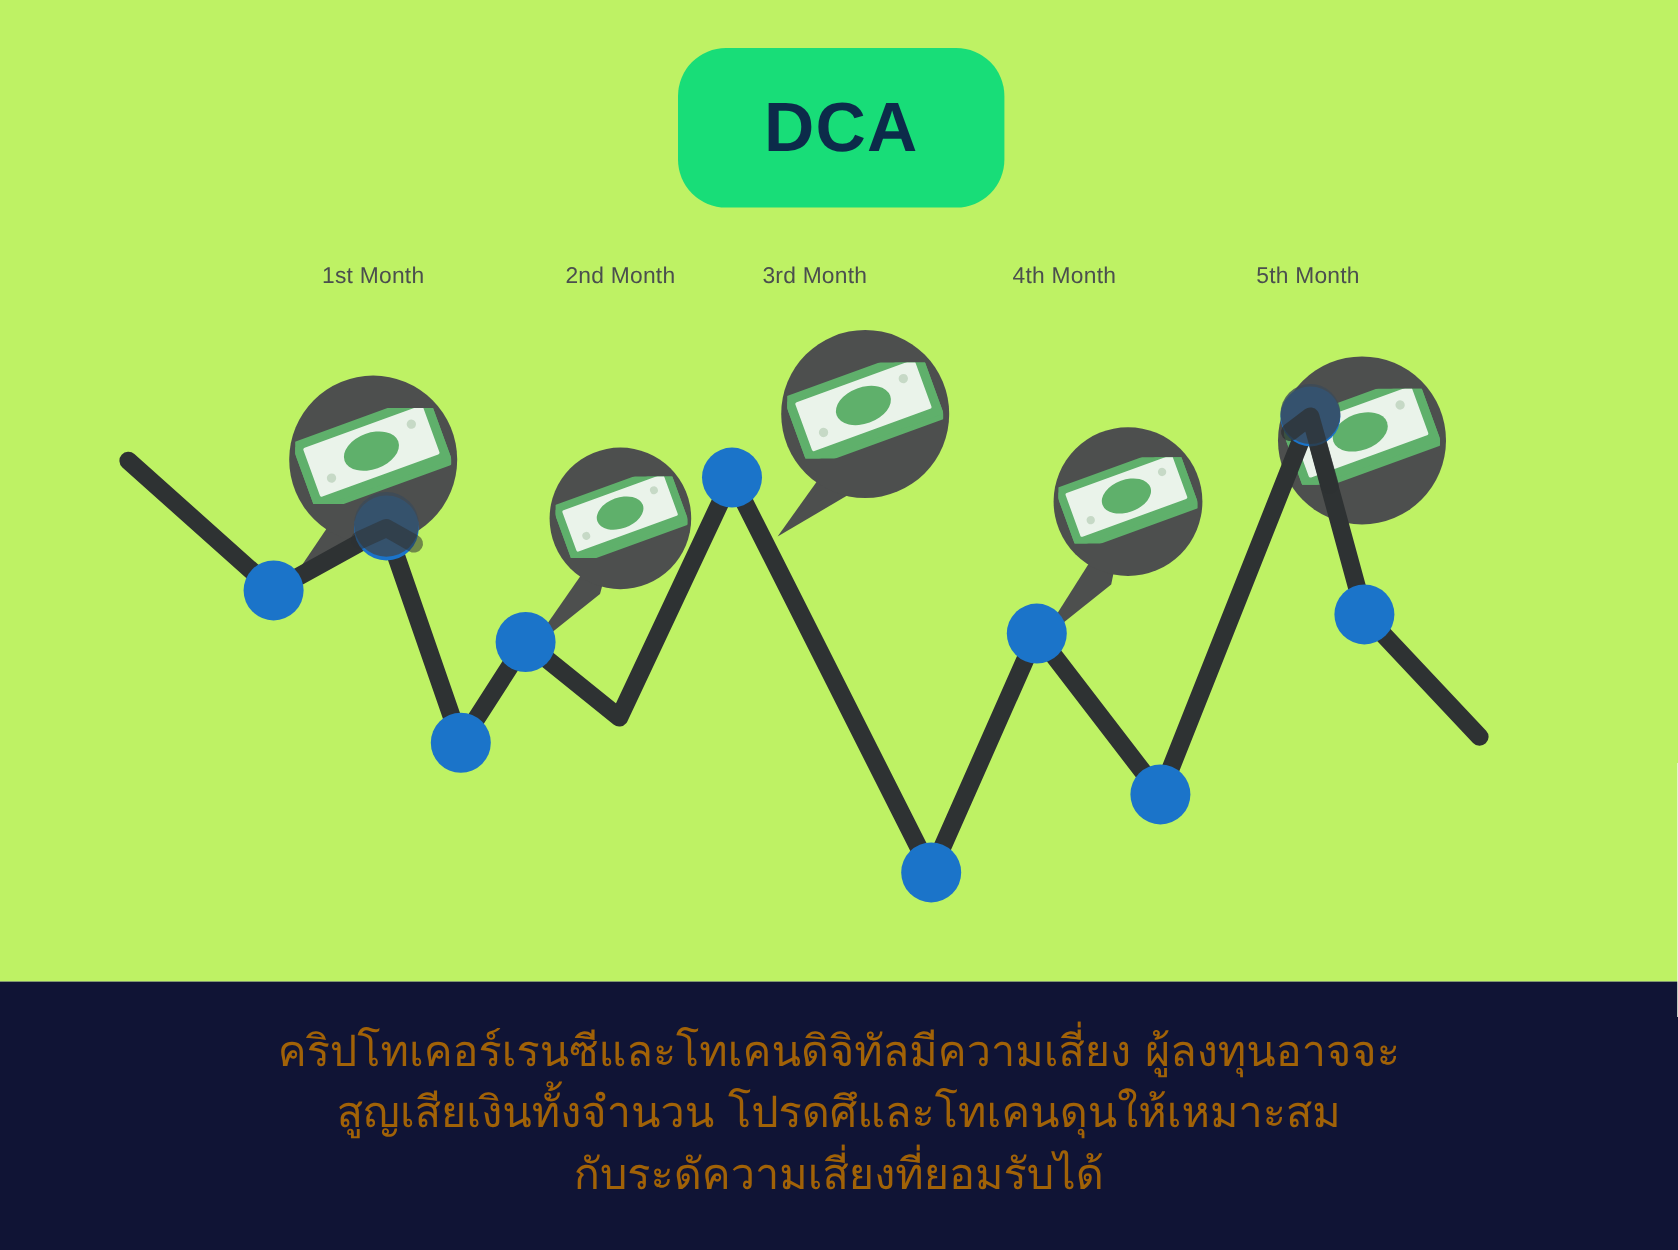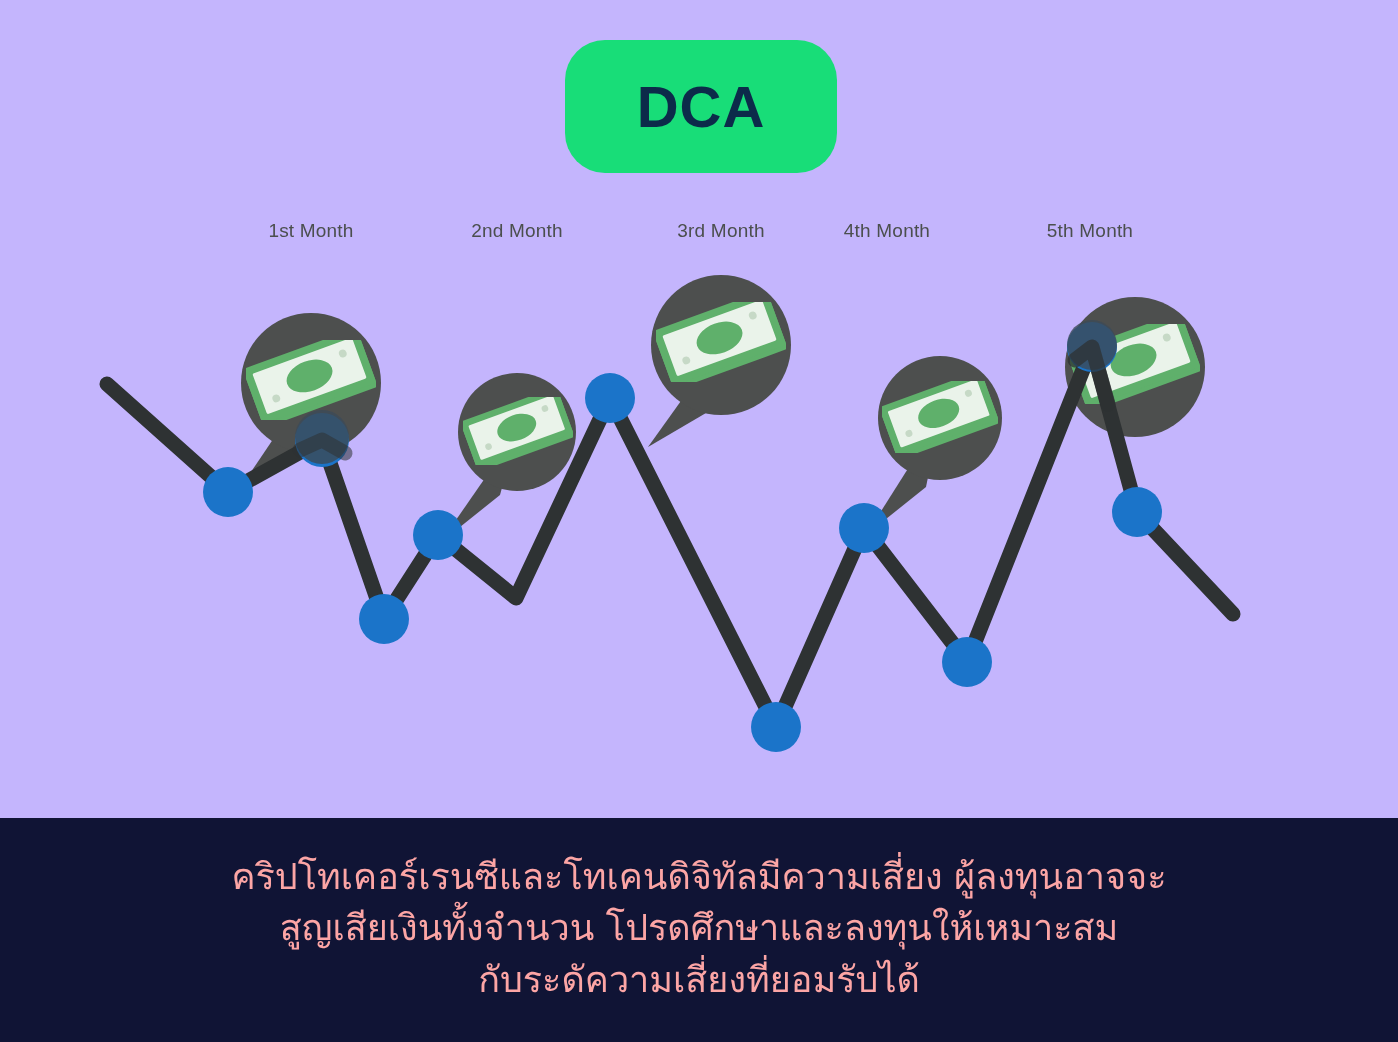--- a/index.html
+++ b/index.html
@@ -17,21 +17,21 @@
     height: 1042px;
     overflow: hidden;
     background: #e3efe9;
   }
   #chart-area {
     position: absolute;
     left: 0;
     top: 0;
     width: 1398px;
     height: 818px;
-    background: #c4b5fd;
+    background: #bef264;
     text-decoration: underline;
   }
   
   #dca-badge {
     position: absolute;
     left: 565px;
     top: 40px;
     width: 272px;
     height: 133px;
     border-radius: 40px;
@@ -74,42 +74,42 @@
     height: 224px;
     background: #101435;
     display: flex;
     flex-direction: column;
     align-items: center;
     justify-content: center;
     box-sizing: border-box;
     padding: 6px 60px 10px 60px;
   }
   #disclaimer-banner .line {
-    color: #fca5a5;
+    color: #a16207;
     font-size: 36px;
     line-height: 1.42;
     text-align: center;
     white-space: nowrap;
     font-family: "DejaVu Sans", "Liberation Sans", sans-serif;
   }
 </style>
 </head>
 <body>
 
 <div id="stage">
 
   <div id="chart-area">
 
     <div id="dca-badge">
       <span class="label">DCA</span>
     </div>
 
     <div class="month-label" style="left:311px">1st Month</div>
     <div class="month-label" style="left:517px">2nd Month</div>
-    <div class="month-label" style="left:721px">3rd Month</div>
+    <div class="month-label" style="left:679px">3rd Month</div>
     <div class="month-label" style="left:887px">4th Month</div>
     <div class="month-label" style="left:1090px">5th Month</div>
 
     <svg id="chart-svg" viewBox="0 0 1398 818">
       <defs>
 
         <symbol id="banknote" viewBox="0 0 120 74">
           <g transform="rotate(-20 60 37)">
             <rect x="4" y="10" width="112" height="54" rx="3" fill="#5fb06b"></rect>
             <rect x="4" y="6" width="112" height="54" rx="3" fill="#5fb06b"></rect>
@@ -184,17 +184,17 @@
         <circle cx="1092" cy="345" r="25" fill="#3c4a58" opacity="0.80"></circle>
       </g>
 
       <polyline points="300,450 322,440 345,453" fill="none" stroke="#2e3233" stroke-width="15" stroke-linecap="round" stroke-linejoin="round" opacity="0.55"></polyline>
       <polyline points="1075,360 1092,347 1108,404" fill="none" stroke="#2e3233" stroke-width="15" stroke-linecap="round" stroke-linejoin="round" opacity="0.75"></polyline>
     </svg>
   </div>
 
   <div id="disclaimer-banner">
     <div class="line">คริปโทเคอร์เรนซีและโทเคนดิจิทัลมีความเสี่ยง ผู้ลงทุนอาจจะ</div>
-    <div class="line">สูญเสียเงินทั้งจำนวน โปรดศึกษาและลงทุนให้เหมาะสม</div>
+    <div class="line">สูญเสียเงินทั้งจำนวน โปรดศึและโทเคนดุนให้เหมาะสม</div>
     <div class="line">กับระดัความเสี่ยงที่ยอมรับได้</div>
   </div>
 
 </div>
 
 </body></html>

